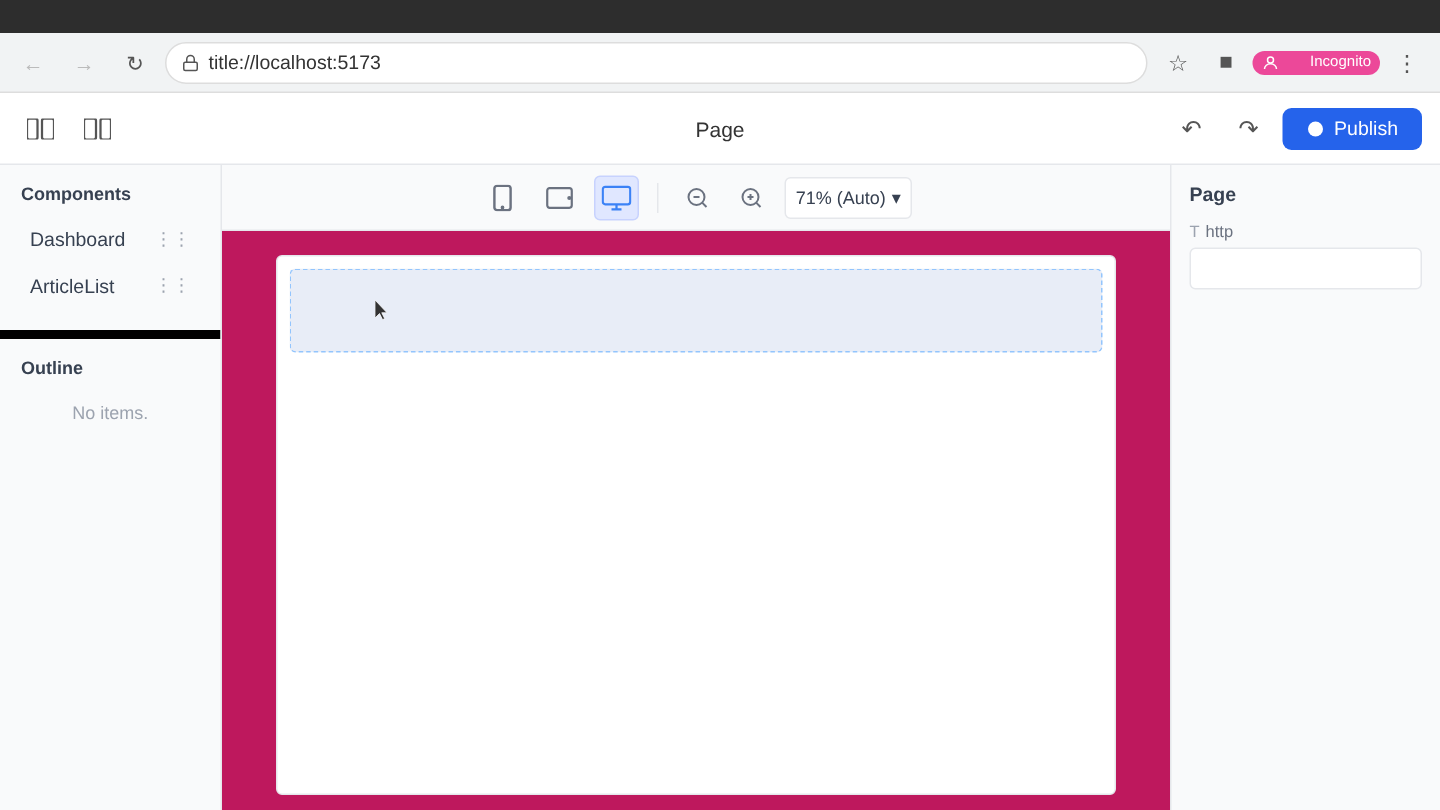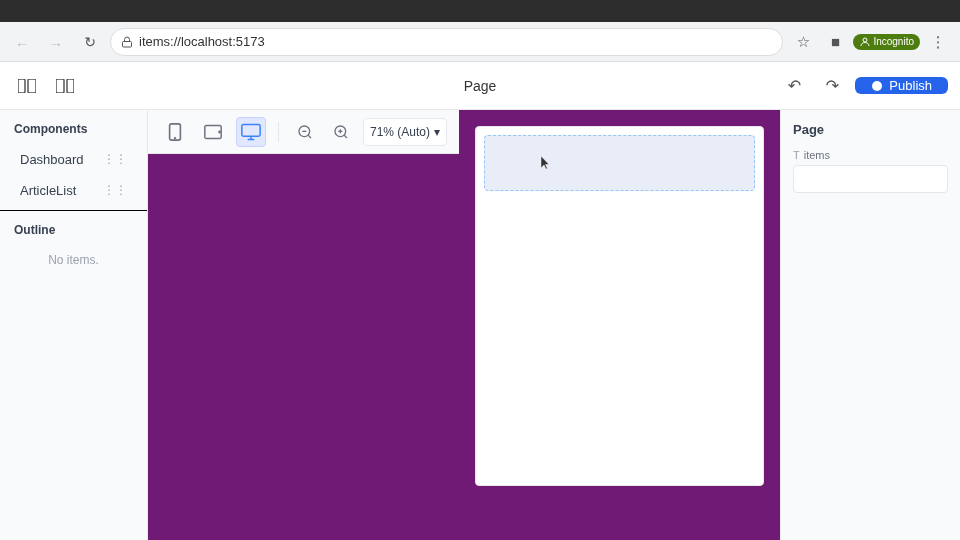--- a/index.html
+++ b/index.html
@@ -55,28 +55,28 @@
       width: 28px; height: 28px;
       border-radius: 50%;
       border: none;
       background: transparent;
       cursor: pointer;
       display: flex; align-items: center; justify-content: center;
       color: #555;
       font-size: 15px;
     }
     .incognito-badge {
-      background: #4d7c0f;
+      background: #ec4899;
       color: #fff;
       font-size: 10px;
       padding: 2px 6px;
       border-radius: 10px;
       display: flex;
       align-items: center;
-      gap: 2px;
+      gap: 20px;
     }
 
     
     .app-header {
       height: 48px;
       background: #fff;
       border-bottom: 1px solid #e5e7eb;
       display: flex;
       align-items: center;
       padding: 0 12px;
@@ -119,21 +119,21 @@
       color: #555;
       border-radius: 4px;
       font-size: 16px;
     }
     .publish-btn {
       background: #2563eb;
       color: #fff;
       border: none;
       border-radius: 6px;
       padding: 0 16px;
-      height: 17px;
+      height: 28px;
       font-size: 13px;
       font-weight: 500;
       cursor: pointer;
       display: flex;
       align-items: center;
       gap: 6px;
     }
 
     
     .app-body {
@@ -166,42 +166,42 @@
       cursor: pointer;
       border-radius: 4px;
       margin: 0 6px;
     }
     .component-drag-icon {
       color: #9ca3af;
       font-size: 12px;
       cursor: grab;
     }
     .outline-section {
-      border-top: 1px solid #000000;
-      margin-top: 4px;
+      border-top: 6px solid #000000;
+      margin-top: 14px;
     }
     .outline-title {
       font-size: 12px;
       font-weight: 600;
       color: #374151;
       padding: 12px 14px 8px;
     }
     .outline-empty {
       font-size: 12px;
       color: #9ca3af;
       padding: 8px 4px;
       text-align: center;
     }
 
     
     .canvas-area {
       flex: 1;
-      background: #701a75;
-      display: flex;
-      flex-direction: row;
+      background: #be185d;
+      display: flex;
+      flex-direction: column;
       overflow: hidden;
     }
     .canvas-toolbar {
       height: 44px;
       background: #f9fafb;
       border-bottom: 1px solid #e5e7eb;
       display: flex;
       align-items: center;
       justify-content: center;
       gap: 8px;
@@ -333,21 +333,21 @@
 
 <div class="browser-toolbar">
   <button class="browser-nav-btn disabled" title="Back">←</button>
   <button class="browser-nav-btn disabled" title="Forward">→</button>
   <button class="browser-nav-btn" title="Refresh">↻</button>
   <div class="browser-address-bar">
     <svg width="12" height="12" viewBox="0 0 24 24" fill="none" stroke="#555" stroke-width="2">
         <rect x="3" y="11" width="18" height="11" rx="2"></rect>
         <path d="M7 11V7a5 5 0 0 1 10 0v4"></path>
       </svg>
-    <span>items://localhost:5173</span>
+    <span>title://localhost:5173</span>
   </div>
   <div class="browser-actions">
     <button class="browser-action-btn">☆</button>
     <button class="browser-action-btn">■</button>
     <div class="incognito-badge">
       <svg width="12" height="12" viewBox="0 0 24 24" fill="none" stroke="white" stroke-width="2">
           <circle cx="12" cy="8" r="4"></circle>
           <path d="M4 20c0-4 3.6-7 8-7s8 3 8 7"></path>
         </svg>
       <span>Incognito</span>
@@ -453,19 +453,19 @@
         </div>
       </div>
     </div>
   </div>
 
   <div class="right-sidebar">
     <div class="right-sidebar-title">Page</div>
     <div class="property-row">
       <div class="property-label">
         <span class="property-label-icon">T</span>
-        <span>items</span>
+        <span>http</span>
       </div>
       <input class="property-input" type="text" value="" style="">
     </div>
   </div>
 
 </div>
 
 </body></html>

